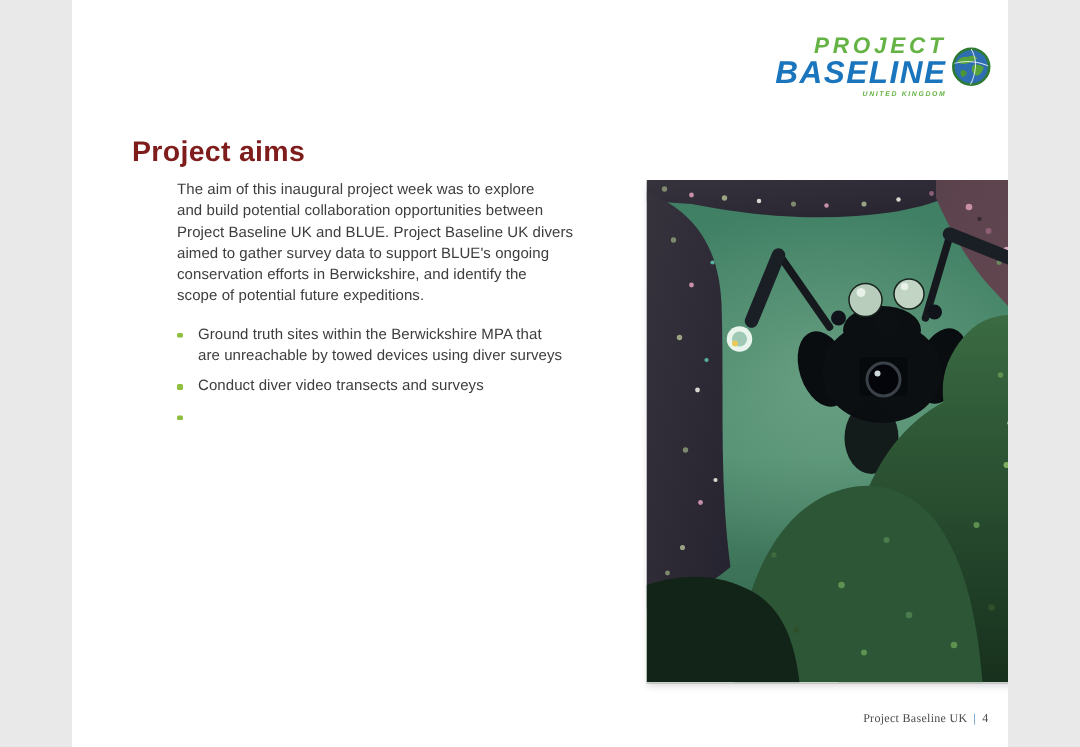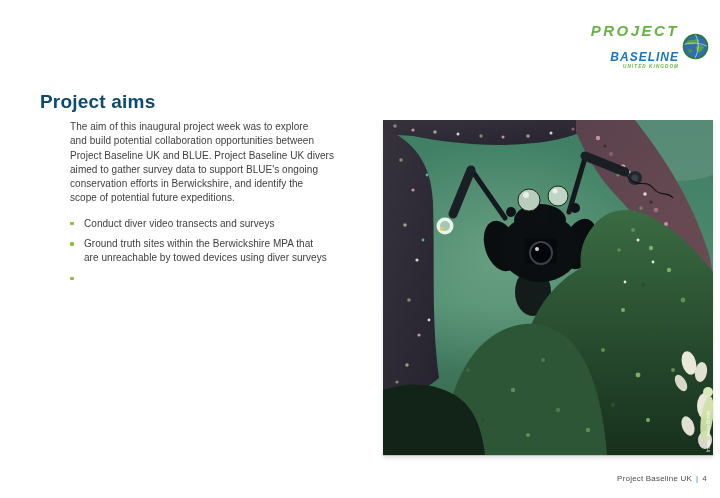--- a/index.html
+++ b/index.html
@@ -1,30 +1,30 @@
 <!DOCTYPE html>
 <html><head>
 <meta charset="utf-8">
 <style>
   html,body{margin:0;padding:0;background:#e9e9e9;}
   .slide{
-    position:relative;width:720px;height:498px;background:#ffffff;
+    position:relative;width:624px;height:498px;background:#ffffff;
     font-family:"Liberation Sans",sans-serif;overflow:hidden;margin:0 auto;
   }
   
   .logo{position:absolute;top:23px;right:11px;display:flex;align-items:center;}
   .logo-text{text-align:right;line-height:1;font-style:italic;font-weight:bold;}
   .logo-project{font-size:15px;letter-spacing:2.5px;color:#65b345;}
-  .logo-baseline{font-size:12px;letter-spacing:1px;color:#1b75bc;margin-top:13px;}
+  .logo-baseline{font-size:21px;letter-spacing:1px;color:#1b75bc;margin-top:0;}
   .logo-region{font-size:4.6px;letter-spacing:1.1px;color:#65b345;margin-top:2px;font-style:italic;}
   .globe{margin-left:3px;flex-shrink:0;}
   
   .title{
     position:absolute;left:40px;top:78px;font-size:19px;font-weight:bold;
-    color:#0c4a6e;letter-spacing:.2px;
+    color:#7f1d1d;letter-spacing:.2px;
   }
   
   .body-col{
     position:absolute;left:70px;top:120px;width:302px;
     font-size:10px;line-height:14.3px;color:#3d3d3d;letter-spacing:.05px;
   }
   .body-col p{margin:0 0 6px 0;white-space:pre-line;}
   .objectives{list-style:none;margin:11px 0 0 0;padding:0;}
   .objectives li{display:flex;margin-bottom:6px;}
   .bullet-dot{
@@ -34,21 +34,21 @@
   .objectives .li-text{white-space:pre-line;}
   
   .photo{
     position:absolute;left:383px;top:120px;width:330px;height:335px;
     overflow:hidden;box-shadow:0 1px 0 rgba(0,0,0,.15),0 3px 4px rgba(0,0,0,.12);
   }
   .photo svg{display:block;}
   
   .footer{
     position:absolute;right:13px;bottom:15px;font-size:8px;color:#4d4d4d;
-    letter-spacing:.2px;display:flex;align-items:flex-end;
+    letter-spacing:.2px;display:flex;align-items:flex-end;font-family:Liberation Serif, serif;
   }
   .footer .sep{color:#2e75b6;margin:0 4px;}
 </style>
 </head>
 <body>
 
 <div class="slide">
 
   <div class="logo">
     <div class="logo-text">
@@ -71,26 +71,26 @@
   <div class="body-col">
     <p>The aim of this inaugural project week was to explore
 and build potential collaboration opportunities between
 Project Baseline UK and BLUE. Project Baseline UK divers
 aimed to gather survey data to support BLUE's ongoing
 conservation efforts in Berwickshire, and identify the
 scope of potential future expeditions.</p>
     <ul class="objectives">
       <li>
         <span class="bullet-dot"></span>
-        <span class="li-text">Conduct diver video transects and surveys</span>
+        <span class="li-text">Ground truth sites within the Berwickshire MPA that
+are unreachable by towed devices using diver surveys</span>
       </li>
       <li>
         <span class="bullet-dot"></span>
-        <span class="li-text">Ground truth sites within the Berwickshire MPA that
-are unreachable by towed devices using diver surveys</span>
+        <span class="li-text">Conduct diver video transects and surveys</span>
       </li>
       <li>
         <span class="bullet-dot"></span>
       </li>
     </ul>
   </div>
 
   <div class="photo" role="img" aria-label="Underwater photograph of a scuba diver with a twin-strobe camera rig swimming through a rock archway encrusted with pink and white marine life, above green algae-covered boulders with white soft corals">
     <svg width="330" height="335" viewBox="0 0 330 335">
       <defs>

